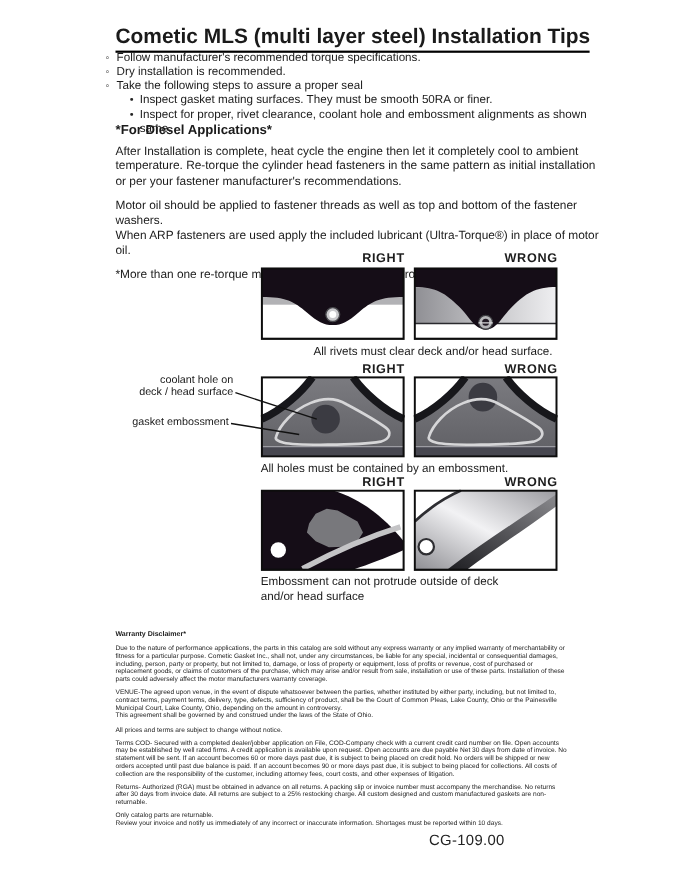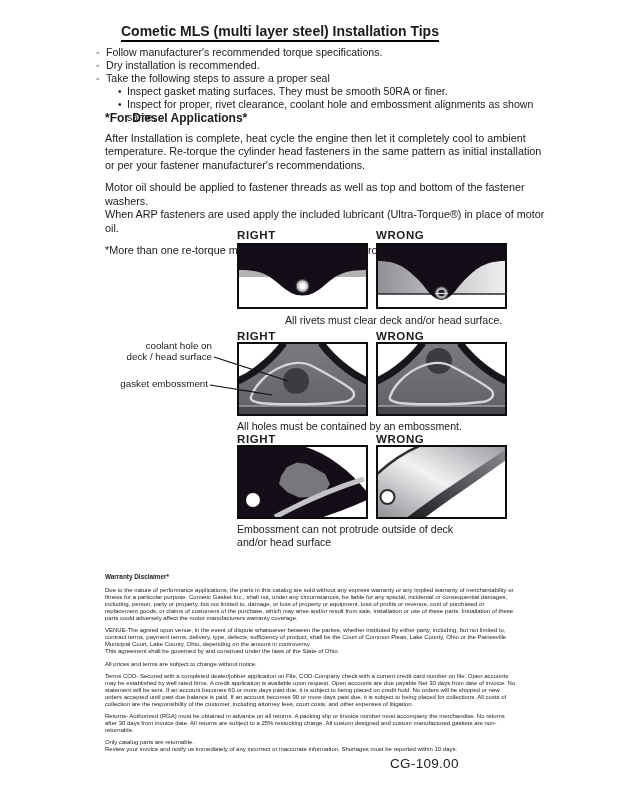--- a/index.html
+++ b/index.html
@@ -1,33 +1,33 @@
 <!DOCTYPE html>
 <html><head>
 <meta charset="utf-8">
 <style>
   * { margin:0; padding:0; box-sizing:border-box; }
   html,body { width:618px; height:800px; background:#ffffff; }
   body { font-family:"Liberation Sans", sans-serif; color:#1a1a1a; }
   .page { position:relative; width:618px; height:800px; background:#fff; overflow:hidden; }
 
-  .title { position:absolute; left:105px; top:23px; font-size:14px; font-weight:bold;margin-left:16px; }
+  .title { position:absolute; left:105px; top:23px; font-size:19px; font-weight:bold; }
   .title-text { display:inline-block; border-bottom:2px solid #000; padding-bottom:1px; }
 
   .bullets { position:absolute; left:96px; top:46px; width:446px; font-size:10.6px; line-height:13px; }
   .bullet { display:flex; }
   .bullet .mk { flex:0 0 10px; width:10px; font-size:10px; line-height:13px; color:#222; }
   .bullet.sub { padding-left:22px; }
   .bullet.sub .mk { flex:0 0 9px; width:9px; }
 
   .diesel { position:absolute; left:105px; top:112px; width:440px; font-size:10.8px; line-height:13.5px; }
   .diesel h2 { font-size:12px; font-weight:bold; margin-bottom:6px; }
   .diesel p { white-space:pre-line; margin-bottom:9px; }
 
-  .d-head { position:absolute; width:131px; text-align:left; font-size:11.5px; font-weight:bold; letter-spacing:0.6px; color:#1d1d1d; }
+  .d-head { position:absolute; width:131px; text-align:right; font-size:11.5px; font-weight:bold; letter-spacing:0.6px; color:#1d1d1d; }
   .panel { position:absolute; width:131px; }
   .panel svg { display:block; width:131px; height:auto; }
   .cap { position:absolute; left:237px; font-size:10.6px; line-height:12.5px; white-space:pre-line; }
 
   .lbl { position:absolute; text-align:right; font-size:9.8px; line-height:11px; white-space:pre-line; }
   .lbl-coolant { left:90px; top:340px; width:122px; }
   .lbl-emboss  { left:90px; top:378px; width:118px;text-align:right; }
   .leaders { position:absolute; left:110px; top:338px; width:270px; height:80px; pointer-events:none; }
 
   .disclaimer { position:absolute; left:105px; top:574px; width:412px; font-size:6px; line-height:6.9px; color:#222; }

